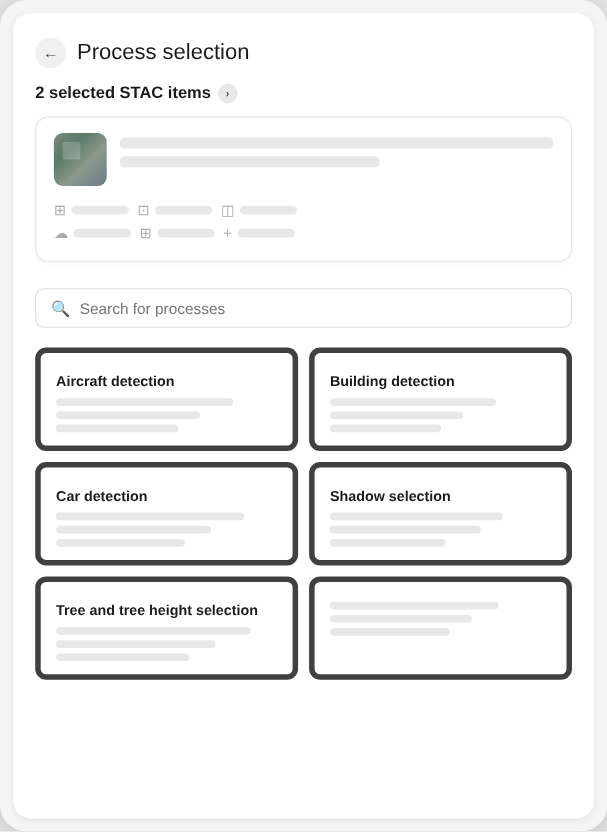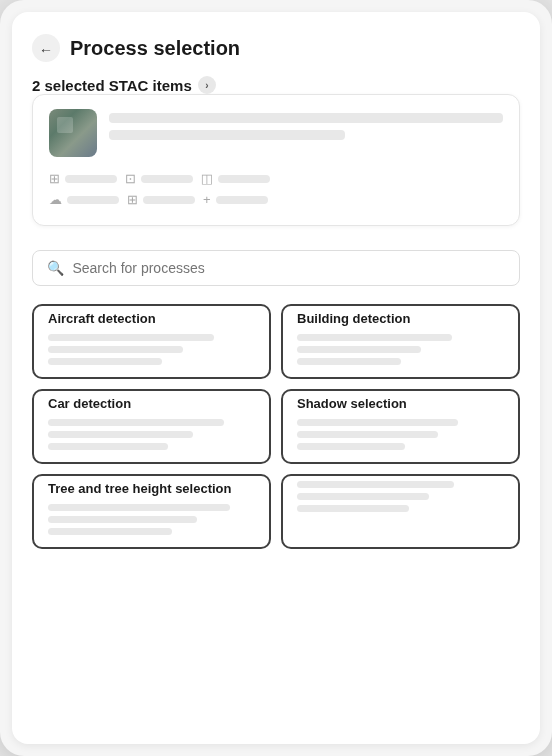--- a/index.html
+++ b/index.html
@@ -50,35 +50,36 @@
       align-items: center;
       justify-content: center;
       cursor: pointer;
       font-size: 14px;
       color: #333;
       flex-shrink: 0;
     }
 
     .header-title {
       font-size: 20px;
-      font-weight: 700;
+      font-weight: 400;
       color: #1a1a1a;
     }
 
     .stac-section {
       padding: 0 20px 10px 20px;
     }
 
     .stac-label {
       display: flex;
-      align-items: center;
+      align-items: flex-start;
       gap: 6px;
       font-size: 15px;
       font-weight: 600;
       color: #1a1a1a;
+      margin-bottom: 12px;
     }
 
     .stac-label .chevron {
       width: 18px;
       height: 18px;
       background: #e8e8e8;
       border-radius: 50%;
       display: flex;
       align-items: center;
       justify-content: center;
@@ -189,23 +190,23 @@
 
     .processes-grid {
       display: grid;
       grid-template-columns: 1fr 1fr;
       gap: 10px;
       padding: 8px 20px 0 20px;
     }
 
     .process-card {
       background: #fff;
-      border: 2px solid #404040;
+      border: 5px solid #404040;
       border-radius: 10px;
-      padding: 5px 14px 12px 14px;
+      padding: 18px 14px 12px 14px;
       cursor: pointer;
       transition: box-shadow 0.15s;
     }
 
     .process-title {
       font-size: 13px;
       font-weight: 700;
       color: #1a1a1a;
       margin-bottom: 8px;
     }

